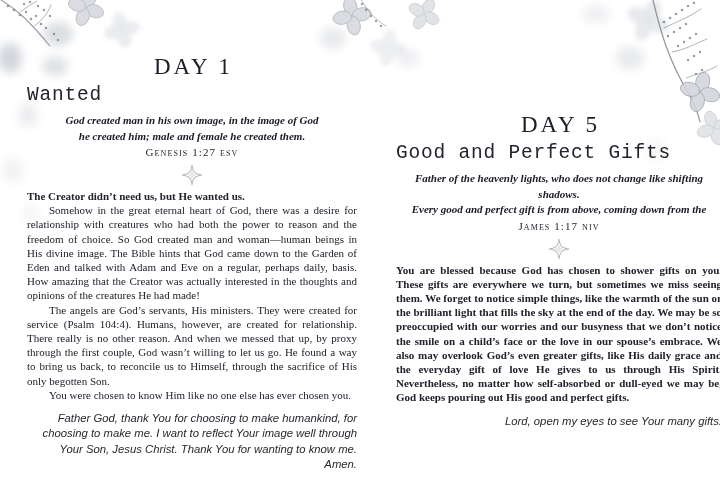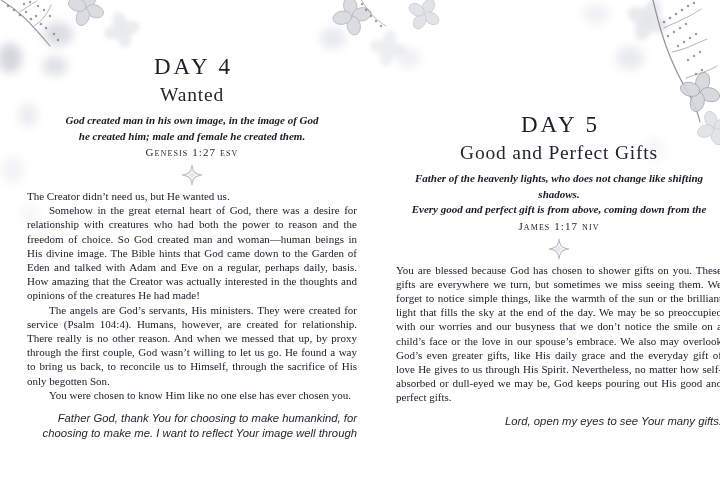--- a/index.html
+++ b/index.html
@@ -20,44 +20,44 @@
 
   .day-label {
     margin:0; font-weight:400;
     font-family:"Liberation Serif", serif;
     font-size:23px; line-height:26px;
     letter-spacing:3px; padding-left:3px;
     text-align:center; color:#1c1f2a;
   }
   .day-title {
     margin:4px 0 0 0; font-weight:300;
-    font-family:Liberation Serif, serif;
+    font-family:Liberation Mono, monospace;
     font-size:19.5px; line-height:22px;
-    letter-spacing:0.8px; text-align:center; color:#23252e;
+    letter-spacing:0.8px; text-align:left; color:#23252e;
   }
   .scripture {
     margin-top:7px;
     font-style:italic; font-weight:700;
     font-size:11px; line-height:15.5px;
     text-align:center; color:#181a24;
   }
   .scripture-ref {
     margin-top:2px; text-align:center;
     font-variant:small-caps; font-weight:400;
     font-size:11px; line-height:13px;
     letter-spacing:1.1px; color:#1d1f2a;
   }
   .sparkle { display:flex; justify-content:center; margin:5px 0 3px 0; height:22px; }
   .body-text {
     margin-top:2px;
     font-size:11px; line-height:14.2px;
     text-align:justify; color:#20222c;
   }
   .body-text p { margin:0; text-indent:22px; }
-  .body-text p:first-child { text-indent:0; }
+  .body-text p:first-child { text-indent:0;font-weight:bold; }
   .prayer {
     margin-top:9px;
     font-family:"Liberation Sans", sans-serif;
     font-style:italic; font-weight:400;
     font-size:11.3px; line-height:15.4px;
     text-align:right; color:#26282e;
   }
 </style>
 </head>
 <body>
@@ -156,21 +156,21 @@
           <circle cx="700" cy="52" r="1.2"></circle>
           <circle cx="696" cy="74" r="1.2"></circle>
         <circle cx="702" cy="70" r="1.2"></circle>
       </g>
       <use href="#clover" transform="translate(700,92) rotate(15) scale(1.15)" fill="#d2d5db" stroke="#9fa3ad" stroke-width="0.7" opacity="0.9"></use>
       <use href="#clover" transform="translate(714,128) rotate(-20)" fill="#d7dade" stroke="#abafb8" stroke-width="0.6" opacity="0.7"></use>
     </g>
   </svg>
 
   <section class="column col-left">
-    <h1 class="day-label">DAY 4</h1>
+    <h1 class="day-label">DAY 1</h1>
     <h2 class="day-title">Wanted</h2>
     <div class="scripture">
         <div>God created man in his own image, in the image of God</div>
         <div>he created him; male and female he created them.</div>
       </div>
     <div class="scripture-ref">Genesis 1:27 esv</div>
     <div class="sparkle">
       <svg width="22" height="22" viewBox="0 0 24 24">
         <path d="M12 1 C13 9 15 11 23 12 C15 13 13 15 12 23 C11 15 9 13 1 12 C9 11 11 9 12 1 Z" fill="#ffffff" stroke="#b7bac2" stroke-width="1.1"></path>
         <path d="M12 6 C12.6 10.4 13.6 11.4 18 12 C13.6 12.6 12.6 13.6 12 18 C11.4 13.6 10.4 12.6 6 12 C10.4 11.4 11.4 10.4 12 6 Z" fill="#e4e6ea"></path>
@@ -178,20 +178,21 @@
     </div>
     <div class="body-text">
         <p>The Creator didn’t need us, but He wanted us.</p>
         <p>Somehow in the great eternal heart of God, there was a desire for relationship with creatures who had both the power to reason and the freedom of choice. So God created man and woman—human beings in His divine image. The Bible hints that God came down to the Garden of Eden and talked with Adam and Eve on a regular, perhaps daily, basis. How amazing that the Creator was actually interested in the thoughts and opinions of the creatures He had made!</p>
         <p>The angels are God’s servants, His ministers. They were created for service (Psalm 104:4). Humans, however, are created for relationship. There really is no other reason. And when we messed that up, by proxy through the first couple, God wasn’t willing to let us go. He found a way to bring us back, to reconcile us to Himself, through the sacrifice of His only begotten Son.</p>
         <p>You were chosen to know Him like no one else has ever chosen you.</p>
       </div>
     <div class="prayer">
         <div>Father God, thank You for choosing to make humankind, for</div>
         <div>choosing to make me. I want to reflect Your image well through</div>
+        <div>Your Son, Jesus Christ. Thank You for wanting to know me. Amen.</div>
       </div>
   </section>
 
   <section class="column col-right">
     <h1 class="day-label">DAY 5</h1>
     <h2 class="day-title">Good and Perfect Gifts</h2>
     <div class="scripture">
         <div>Father of the heavenly lights, who does not change like shifting shadows.</div>
         <div>Every good and perfect gift is from above, coming down from the</div>
       </div>

